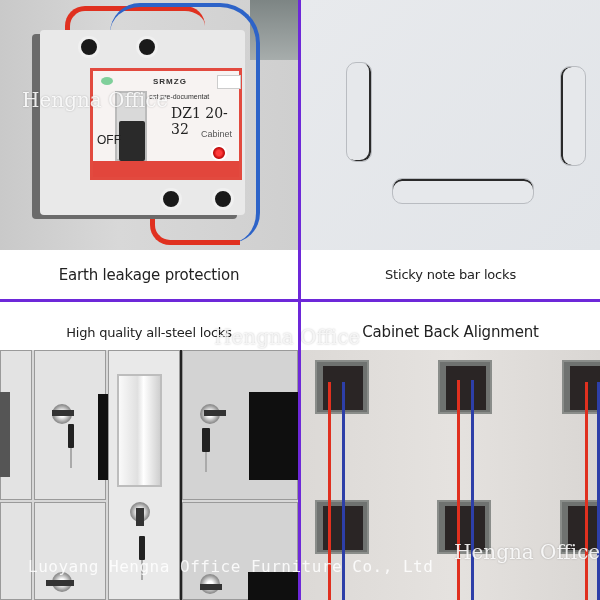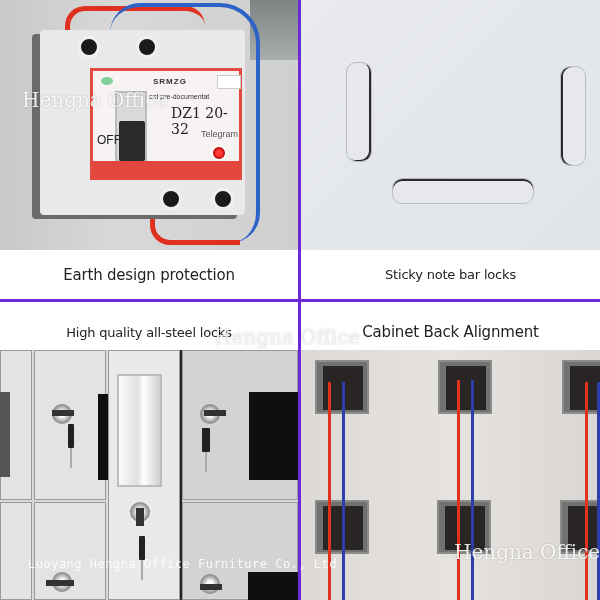--- a/index.html
+++ b/index.html
@@ -70,21 +70,21 @@
   .socket-inner { position: absolute; left: 6px; top: 4px; width: 40px; height: 44px; background: #2a2525; }
   .cable { position: absolute; width: 3px; }
   .red { background: #e0301f; }
   .blue { background: #2d3fa8; }
 
   
   .wm-serif { position: absolute; font-family: "DejaVu Serif", "Liberation Serif", serif; color: rgba(255,255,255,0.88); white-space: nowrap; text-shadow: 0 0 2px rgba(0,0,0,0.25); pointer-events: none; }
   .wm-1 { left: 22px; top: 88px; font-size: 20px; }
   .wm-2 { left: 214px; top: 325px; font-size: 20px; color: rgba(255,255,255,0.75); }
   .wm-3 { left: 454px; top: 540px; font-size: 20px; }
-  .wm-mono { position: absolute; left: 28px; top: 557px; font-family: "DejaVu Sans Mono", "Liberation Mono", monospace; font-size: 12px; color: rgba(255,255,255,0.85); letter-spacing: 0.5px; white-space: nowrap; pointer-events: none; }
+  .wm-mono { position: absolute; left: 28px; top: 557px; font-family: "DejaVu Sans Mono", "Liberation Mono", monospace; font-size: 16px; color: rgba(255,255,255,0.85); letter-spacing: 0.5px; white-space: nowrap; pointer-events: none; }
 </style>
 </head>
 <body>
 
 <div class="grid">
 
   <div class="cell c-tl">
     <div class="photo">
       <div class="breaker-bg"></div>
       <div class="wall-shadow"></div>
@@ -101,28 +101,28 @@
 
       <div class="breaker-label">
         <div class="check-badge"></div>
         <div class="brand">SRMZG</div>
         <div class="white-tab"></div>
         <div class="tiny-text">est pre-documentat</div>
         <div class="switch-slot"></div>
         <div class="switch-lever"></div>
         <div class="off-text">OFF</div>
         <div class="model">DZ1 20-32</div>
-        <div class="telegram">Telegram</div>
+        <div class="telegram">Cabinet</div>
         <div class="indicator"></div>
         <div class="label-band"></div>
       </div>
 
       <div class="wm-serif wm-1">Hengna Office</div>
     </div>
-    <div class="caption cap-lg">Earth design protection</div>
+    <div class="caption cap-lg">Earth leakage protection</div>
   </div>
 
   <div class="cell c-tr">
     <div class="photo">
       <div class="steel-bg"></div>
       <div class="slot slot-l"></div>
       <div class="slot slot-r"></div>
       <div class="slot slot-b"></div>
     </div>
     <div class="caption cap-sm">Sticky note bar locks</div>

